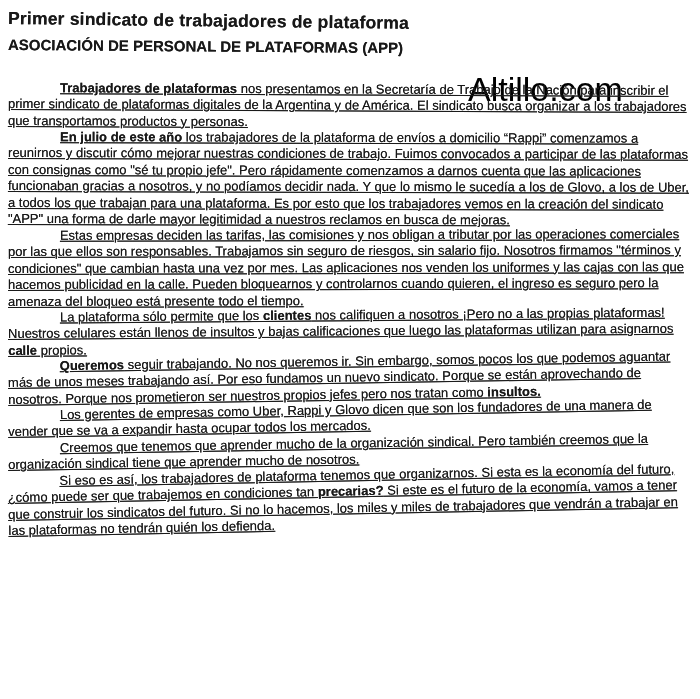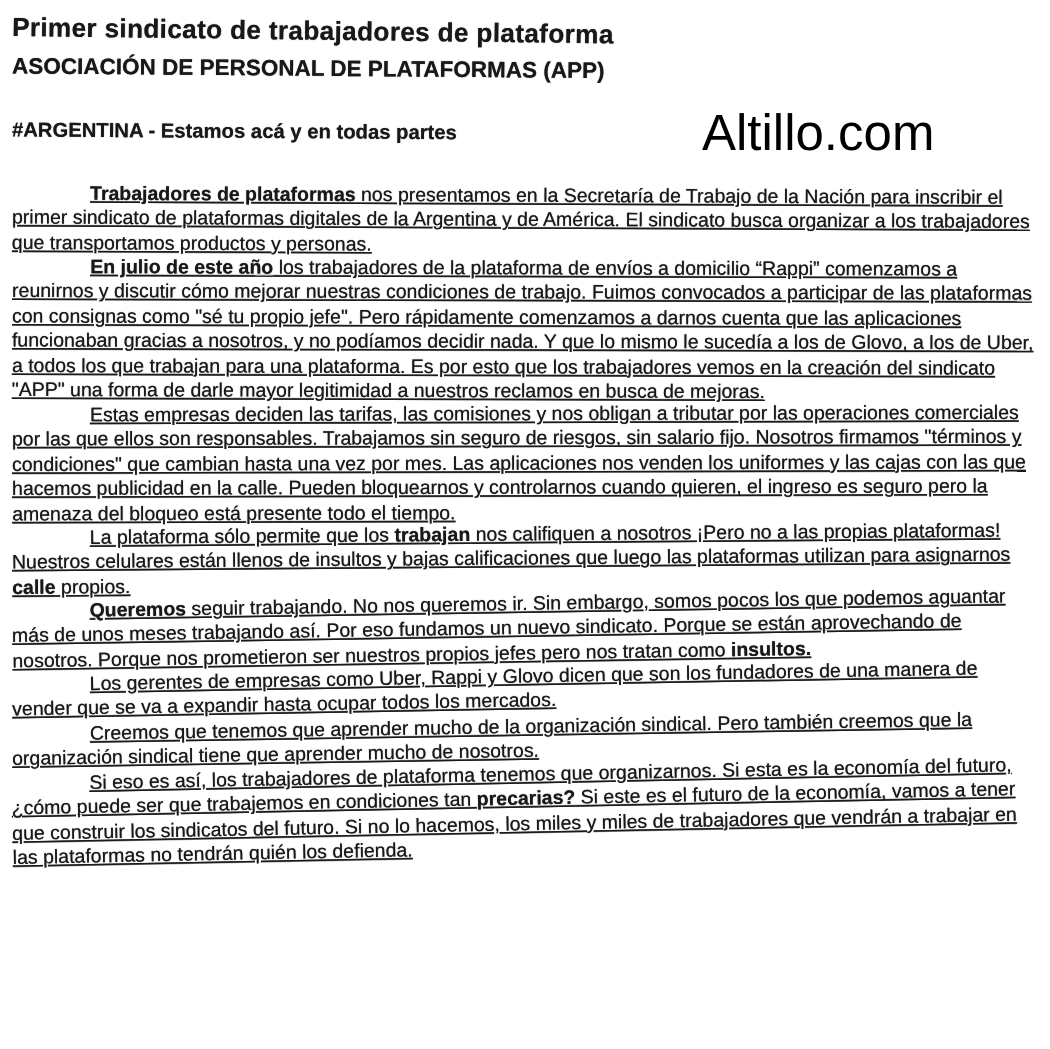--- a/index.html
+++ b/index.html
@@ -79,29 +79,26 @@
   .para:nth-of-type(8) { transform: rotate(-1.1deg); }
 </style>
 </head>
 <body>
 
 <div class="page">
   <h1 class="doc-title scan">Primer sindicato de trabajadores de plataforma</h1>
 
   <h2 class="doc-subtitle scan">ASOCIACIÓN DE PERSONAL DE PLATAFORMAS (APP)</h2>
 
-  <div class="hashtag-row">
-    <h3 class="hashtag scan">#ARGENTINA - Estamos acá y en todas partes</h3>
-  </div>
 
   <span class="watermark">Altillo.com</span>
 
   <div class="body-text" id="paragraphs">
       <p class="para scan"><span class="b">Trabajadores de plataformas</span><span> nos presentamos en la Secretaría de Trabajo de la Nación para inscribir el primer sindicato de plataformas digitales de la Argentina y de América. El sindicato busca organizar a los trabajadores que transportamos productos y personas.</span></p>
       <p class="para scan"><span class="b">En julio de este año</span><span> los trabajadores de la plataforma de envíos a domicilio “Rappi” comenzamos a reunirnos y discutir cómo mejorar nuestras condiciones de trabajo. Fuimos convocados a participar de las plataformas con consignas como "sé tu propio jefe". Pero rápidamente comenzamos a darnos cuenta que las aplicaciones funcionaban gracias a nosotros, y no podíamos decidir nada. Y que lo mismo le sucedía a los de Glovo, a los de Uber, a todos los que trabajan para una plataforma. Es por esto que los trabajadores vemos en la creación del sindicato "APP" una forma de darle mayor legitimidad a nuestros reclamos en busca de mejoras.</span></p>
       <p class="para scan"><span>Estas empresas deciden las tarifas, las comisiones y nos obligan a tributar por las operaciones comerciales por las que ellos son responsables. Trabajamos sin seguro de riesgos, sin salario fijo. Nosotros firmamos "términos y condiciones" que cambian hasta una vez por mes. Las aplicaciones nos venden los uniformes y las cajas con las que hacemos publicidad en la calle. Pueden bloquearnos y controlarnos cuando quieren, el ingreso es seguro pero la amenaza del bloqueo está presente todo el tiempo.</span></p>
-      <p class="para scan"><span>La plataforma sólo permite que los </span><span class="b">trabajan</span><span> nos califiquen a nosotros ¡Pero no a las propias plataformas! Nuestros celulares están llenos de insultos y bajas calificaciones que luego las plataformas utilizan para asignarnos </span><span class="b">calle</span><span> propios.</span></p>
+      <p class="para scan"><span>La plataforma sólo permite que los </span><span class="b">clientes</span><span> nos califiquen a nosotros ¡Pero no a las propias plataformas! Nuestros celulares están llenos de insultos y bajas calificaciones que luego las plataformas utilizan para asignarnos </span><span class="b">calle</span><span> propios.</span></p>
       <p class="para scan"><span class="b">Queremos</span><span> seguir trabajando. No nos queremos ir. Sin embargo, somos pocos los que podemos aguantar más de unos meses trabajando así. Por eso fundamos un nuevo sindicato. Porque se están aprovechando de nosotros. Porque nos prometieron ser nuestros propios jefes pero nos tratan como </span><span class="b">insultos.</span></p>
       <p class="para scan"><span>Los gerentes de empresas como Uber, Rappi y Glovo dicen que son los fundadores de una manera de vender que se va a expandir hasta ocupar todos los mercados.</span></p>
       <p class="para scan"><span>Creemos que tenemos que aprender mucho de la organización sindical. Pero también creemos que la organización sindical tiene que aprender mucho de nosotros.</span></p>
       <p class="para scan"><span>Si eso es así, los trabajadores de plataforma tenemos que organizarnos. Si esta es la economía del futuro, ¿cómo puede ser que trabajemos en condiciones tan </span><span class="b">precarias?</span><span> Si este es el futuro de la economía, vamos a tener que construir los sindicatos del futuro. Si no lo hacemos, los miles y miles de trabajadores que vendrán a trabajar en las plataformas no tendrán quién los defienda.</span></p>
     </div>
 </div>
 
 </body></html>

